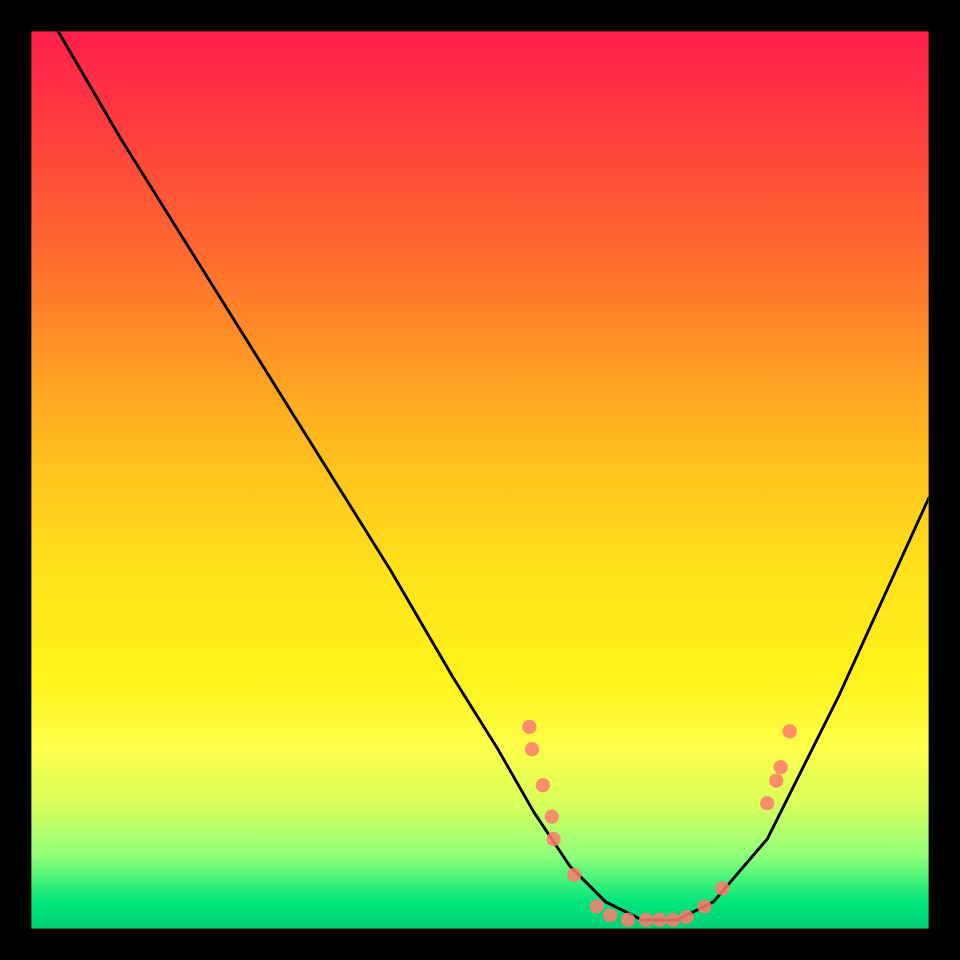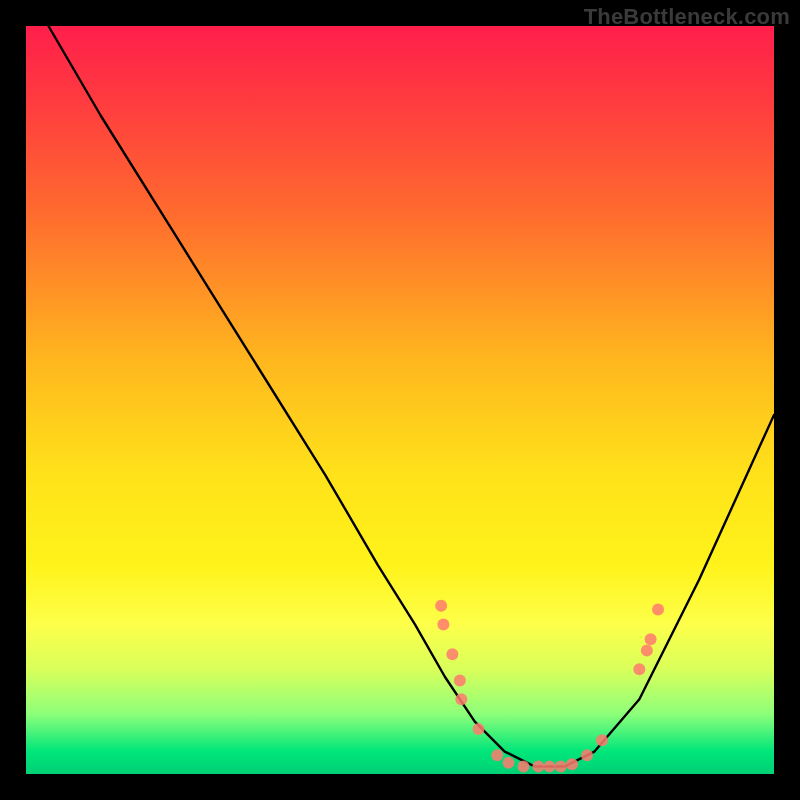--- a/index.html
+++ b/index.html
@@ -90,14 +90,13 @@
           <circle cx="546.04" cy="738.28" r="6" fill="#ff7a6e" fill-opacity="0.85"></circle>
           <circle cx="561.00" cy="729.30" r="6" fill="#ff7a6e" fill-opacity="0.85"></circle>
           <circle cx="575.96" cy="714.34" r="6" fill="#ff7a6e" fill-opacity="0.85"></circle>
           <circle cx="613.36" cy="643.28" r="6" fill="#ff7a6e" fill-opacity="0.85"></circle>
           <circle cx="620.84" cy="624.58" r="6" fill="#ff7a6e" fill-opacity="0.85"></circle>
           <circle cx="624.58" cy="613.36" r="6" fill="#ff7a6e" fill-opacity="0.85"></circle>
           <circle cx="632.06" cy="583.44" r="6" fill="#ff7a6e" fill-opacity="0.85"></circle>
         </g>
     </svg>
   </div>
-  <div class="watermark">TheBottleneck.com</div>
 </div>
 
 </body></html>

